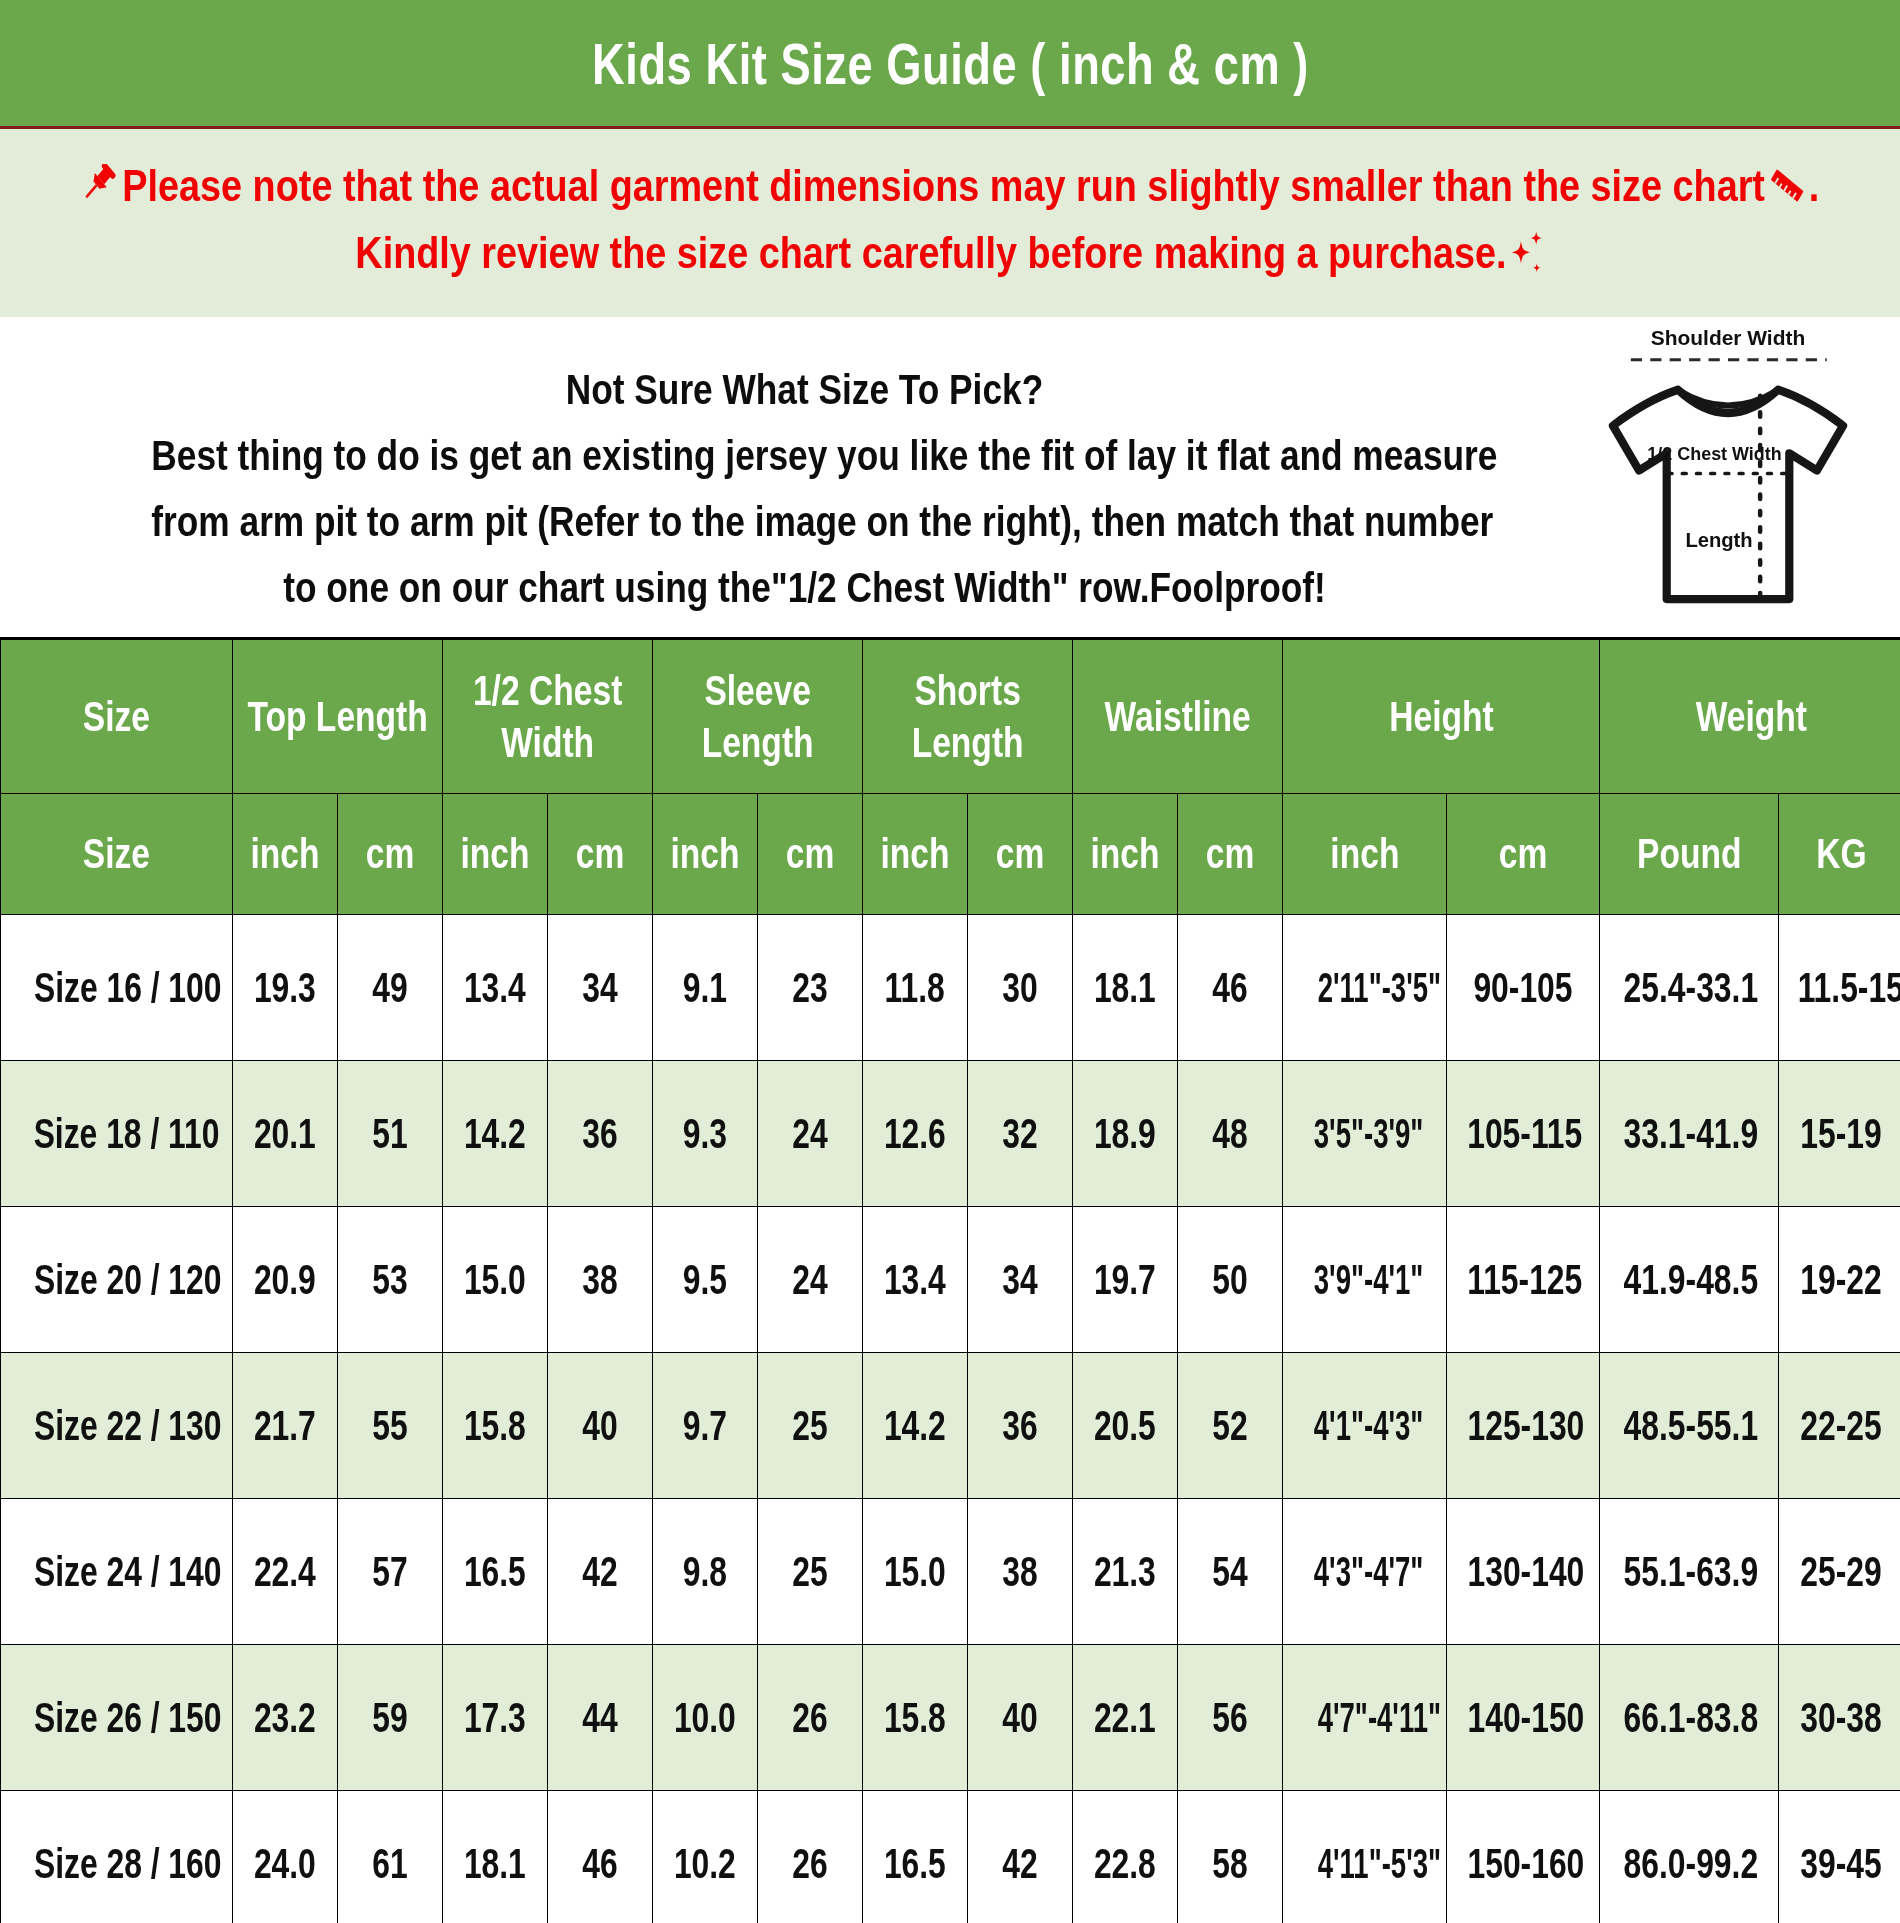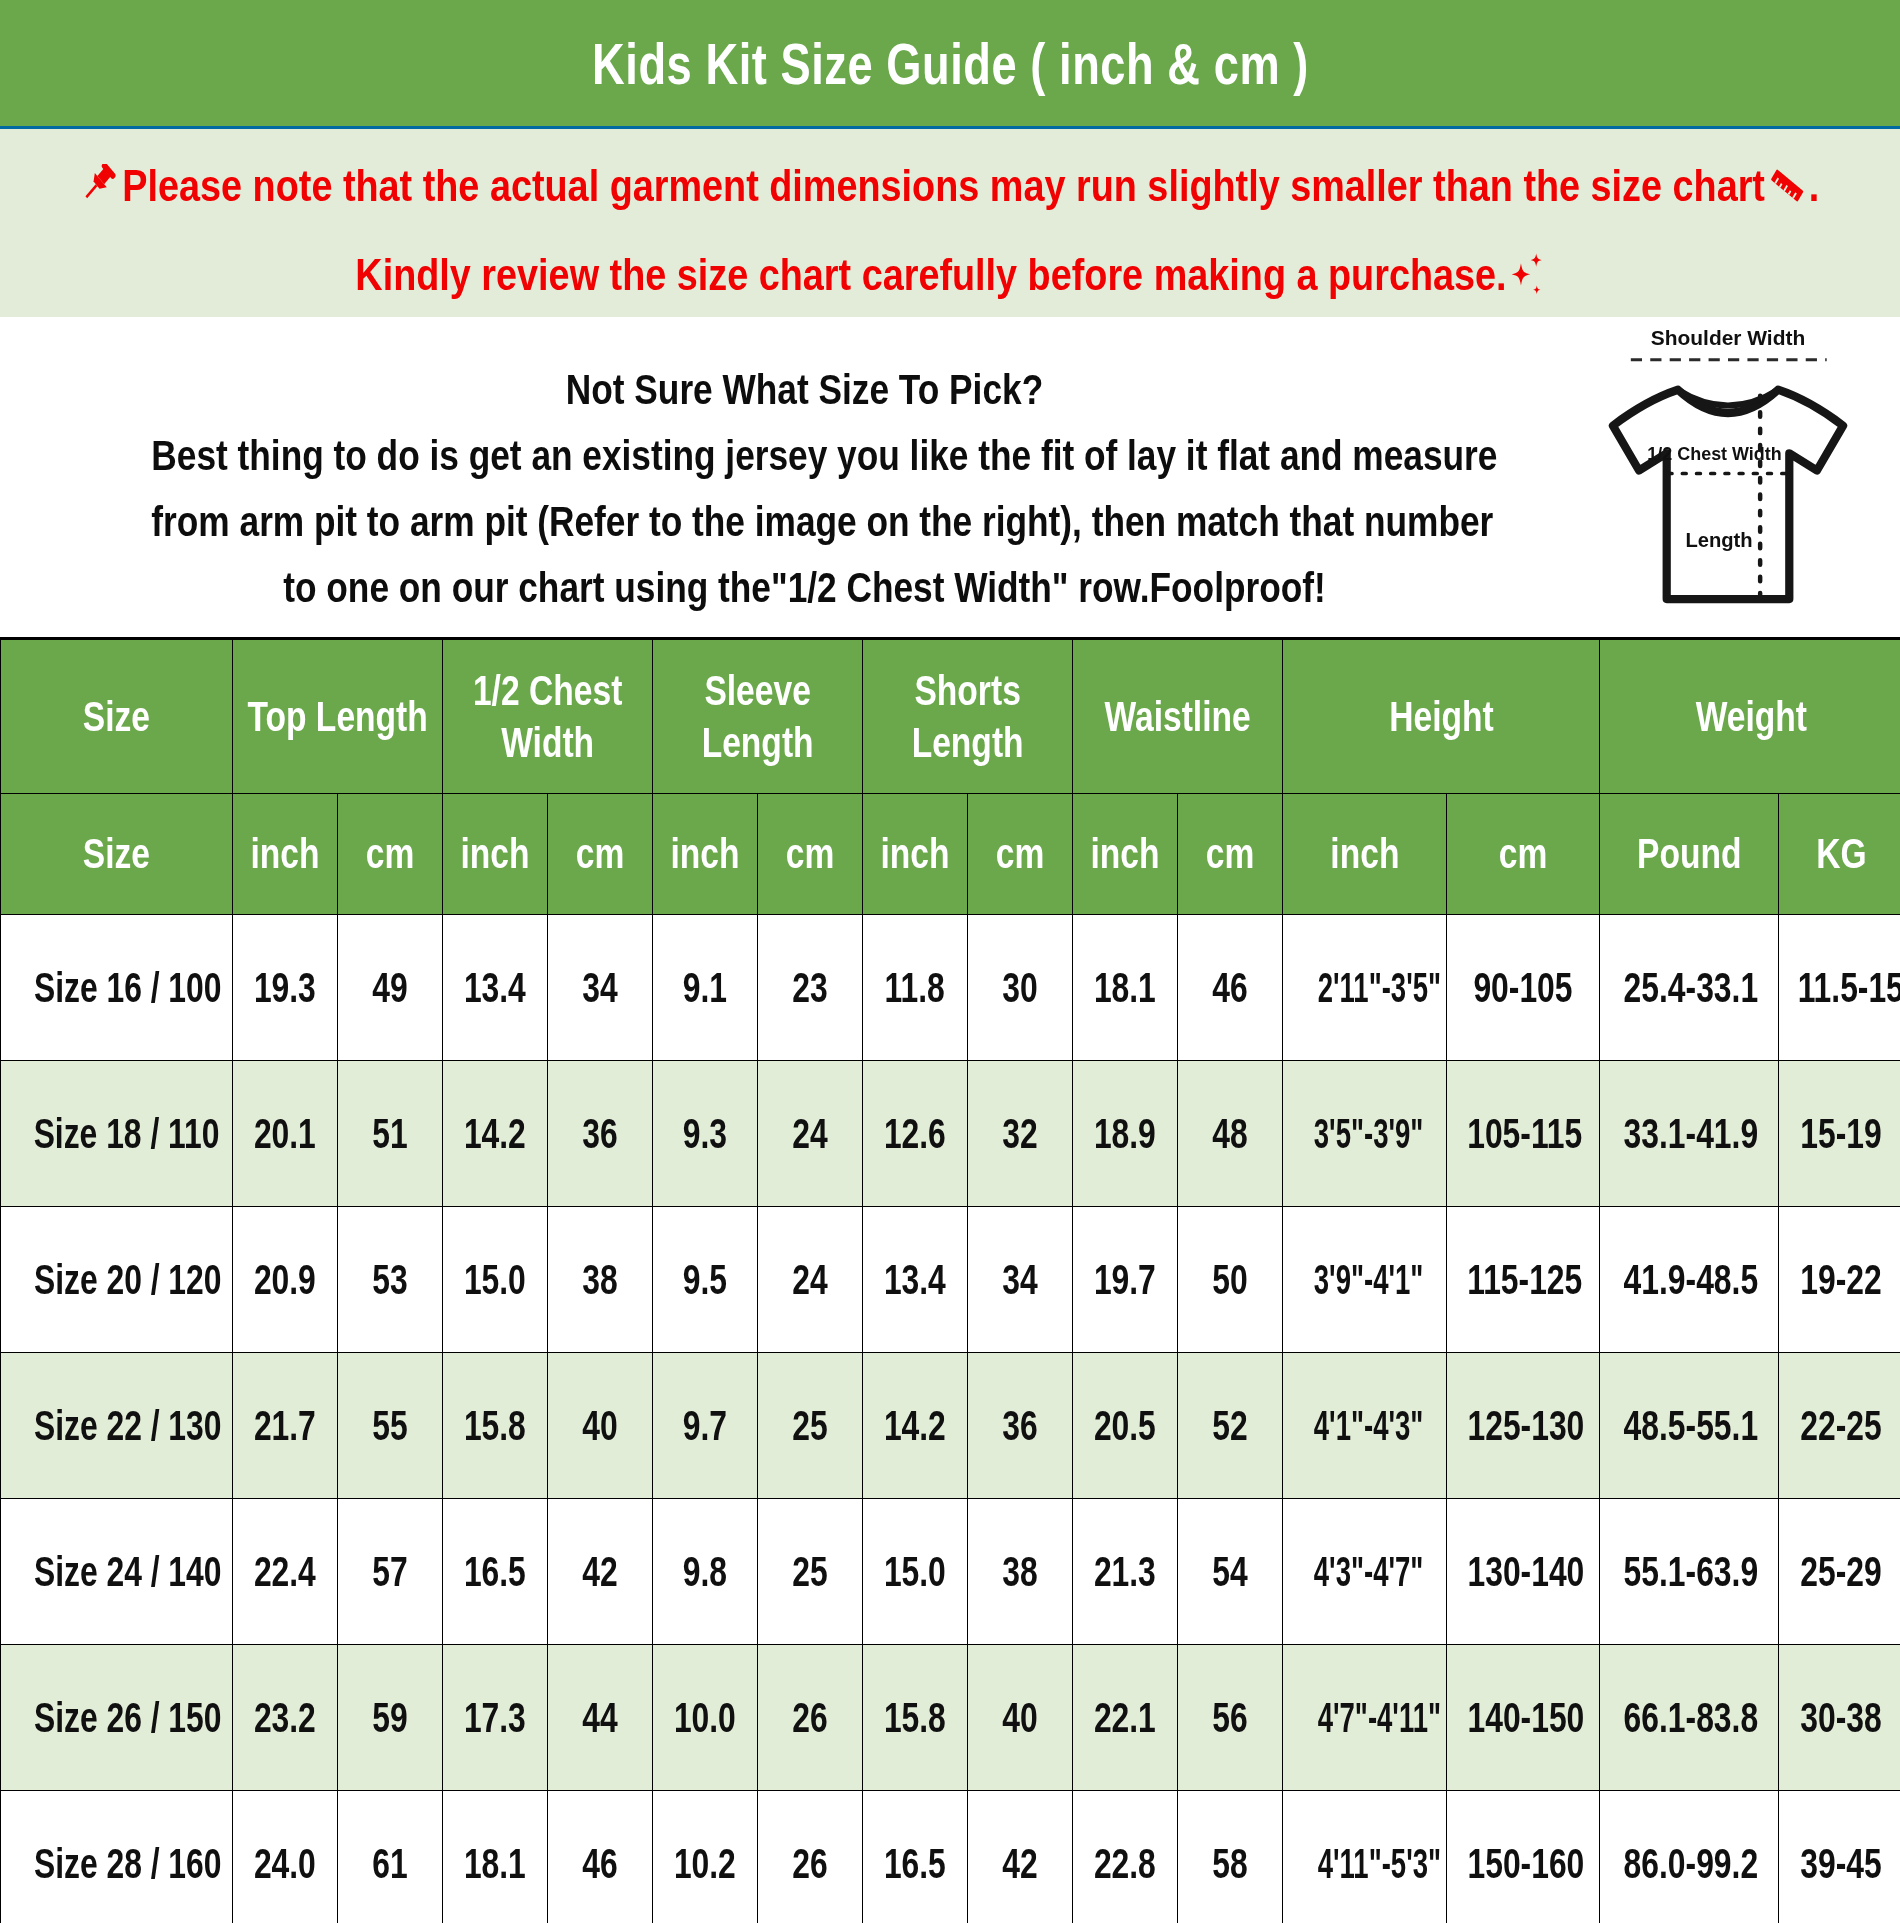--- a/index.html
+++ b/index.html
@@ -7,33 +7,33 @@
     width:1901px;
     background:#ffffff;
     font-family:"Liberation Sans", sans-serif;
     color:#111;
     -webkit-font-smoothing:antialiased;
   }
   
   .banner{
     height:126px;
     background:#6aa84b;
-    border-bottom:3px solid #0369a1;
+    border-bottom:3px solid #7f1d1d;
     display:flex;align-items:center;justify-content:center;
   }
   .banner .title{
     margin:0;color:#fff;font-size:58px;font-weight:bold;
     white-space:nowrap;transform:scaleX(0.78);transform-origin:center;
     letter-spacing:0.7px;
   }
   
   .notice{
     height:188px;background:#e3ecd8;
     display:flex;flex-direction:column;align-items:center;justify-content:flex-start;
-    padding-top:31px;box-sizing:border-box;gap:38px;
+    padding-top:31px;box-sizing:border-box;gap:16px;
   }
   .notice-line{
     color:#f00202;font-weight:bold;font-size:45px;line-height:51px;
     white-space:nowrap;display:flex;align-items:center;gap:4.5px;
     transform:scaleX(0.84);transform-origin:center;
   }
   .notice-line svg{flex:0 0 auto;}
   
   .guide{height:320px;position:relative;background:#ffffff;}
   .guide-text{

